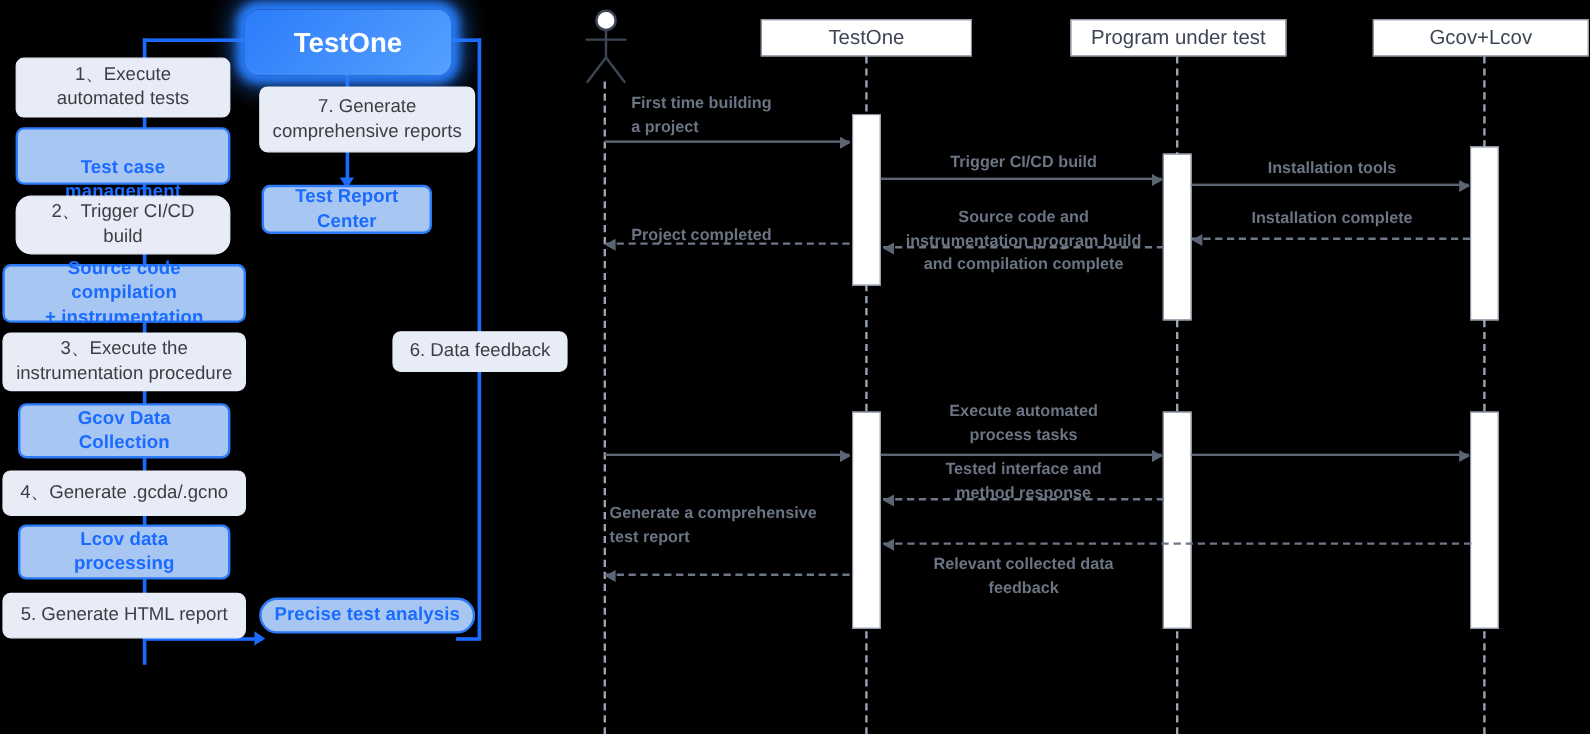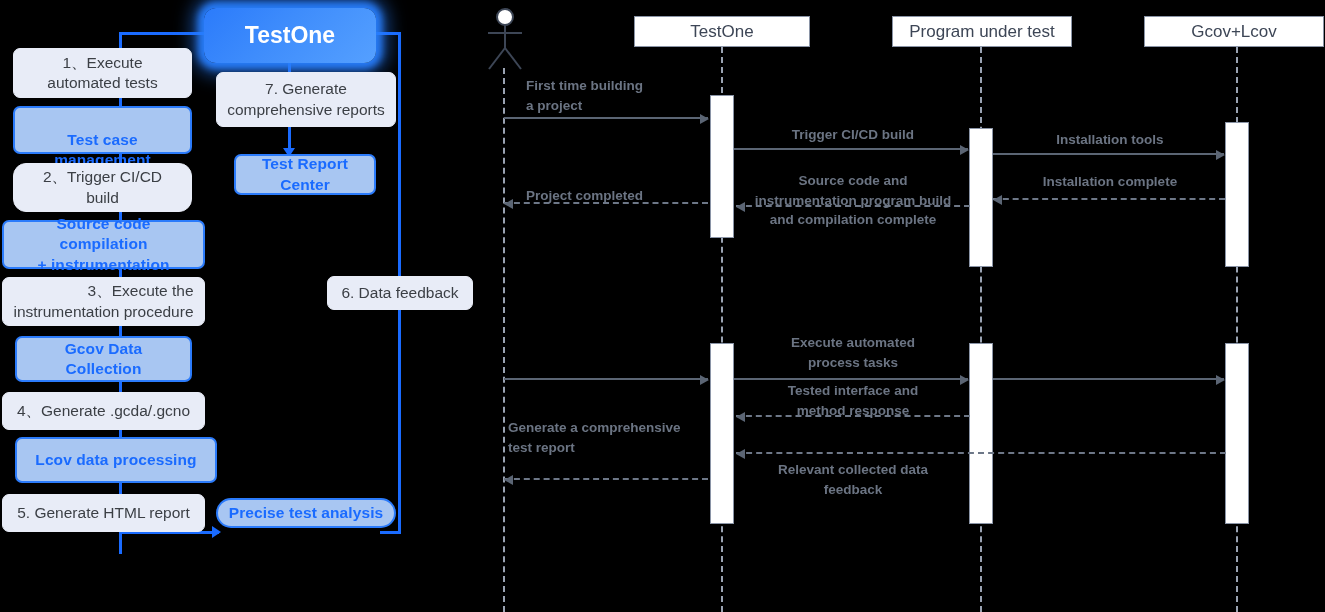--- a/index.html
+++ b/index.html
@@ -104,41 +104,41 @@
     </div>
     <div class="fbox grey" style="left:13px;top:163px;width:179px;height:49px;border-radius:13px;">
       <span style="white-space: pre-line;">2、Trigger CI/CD
 build</span>
     </div>
     <div class="fbox blue" style="left:2px;top:220px;width:203px;height:49px;">
       <span style="white-space: pre-line;">Source code compilation
 + instrumentation</span>
     </div>
     <div class="fbox grey" style="left:2px;top:277px;width:203px;height:49px;">
-      <span style="white-space: pre-line; text-align: right;">3、Execute the
+      <span style="white-space: pre-line;">3、Execute the
 instrumentation procedure</span>
     </div>
     <div class="fbox blue" style="left:15px;top:336px;width:177px;height:46px;">
       <span>Gcov Data Collection</span>
     </div>
     <div class="fbox grey" style="left:2px;top:392px;width:203px;height:38px;">
       <span>4、Generate .gcda/.gcno</span>
     </div>
-    <div class="fbox blue" style="left:15px;top:437px;width:202px;height:46px;">
+    <div class="fbox blue" style="left:15px;top:437px;width:177px;height:46px;">
       <span>Lcov data processing</span>
     </div>
     <div class="fbox grey" style="left:2px;top:494px;width:203px;height:38px;">
       <span>5. Generate HTML report</span>
     </div>
 
     <div class="fbox grey" style="left:216px;top:72px;width:180px;height:55px;">
       <span style="white-space: pre-line;">7. Generate
 comprehensive reports</span>
     </div>
-    <div class="fbox blue" style="left:218px;top:154px;width:142px;height:41px;margin-left:16px;">
+    <div class="fbox blue" style="left:218px;top:154px;width:142px;height:41px;">
       <span>Test Report Center</span>
     </div>
     <div class="fbox grey" style="left:327px;top:276px;width:146px;height:34px;">
       <span>6. Data feedback</span>
     </div>
     <div class="fbox blue" style="left:216px;top:498px;width:180px;height:30px;border-radius:20px;">
       <span>Precise test analysis</span>
     </div>
   </div>
 

